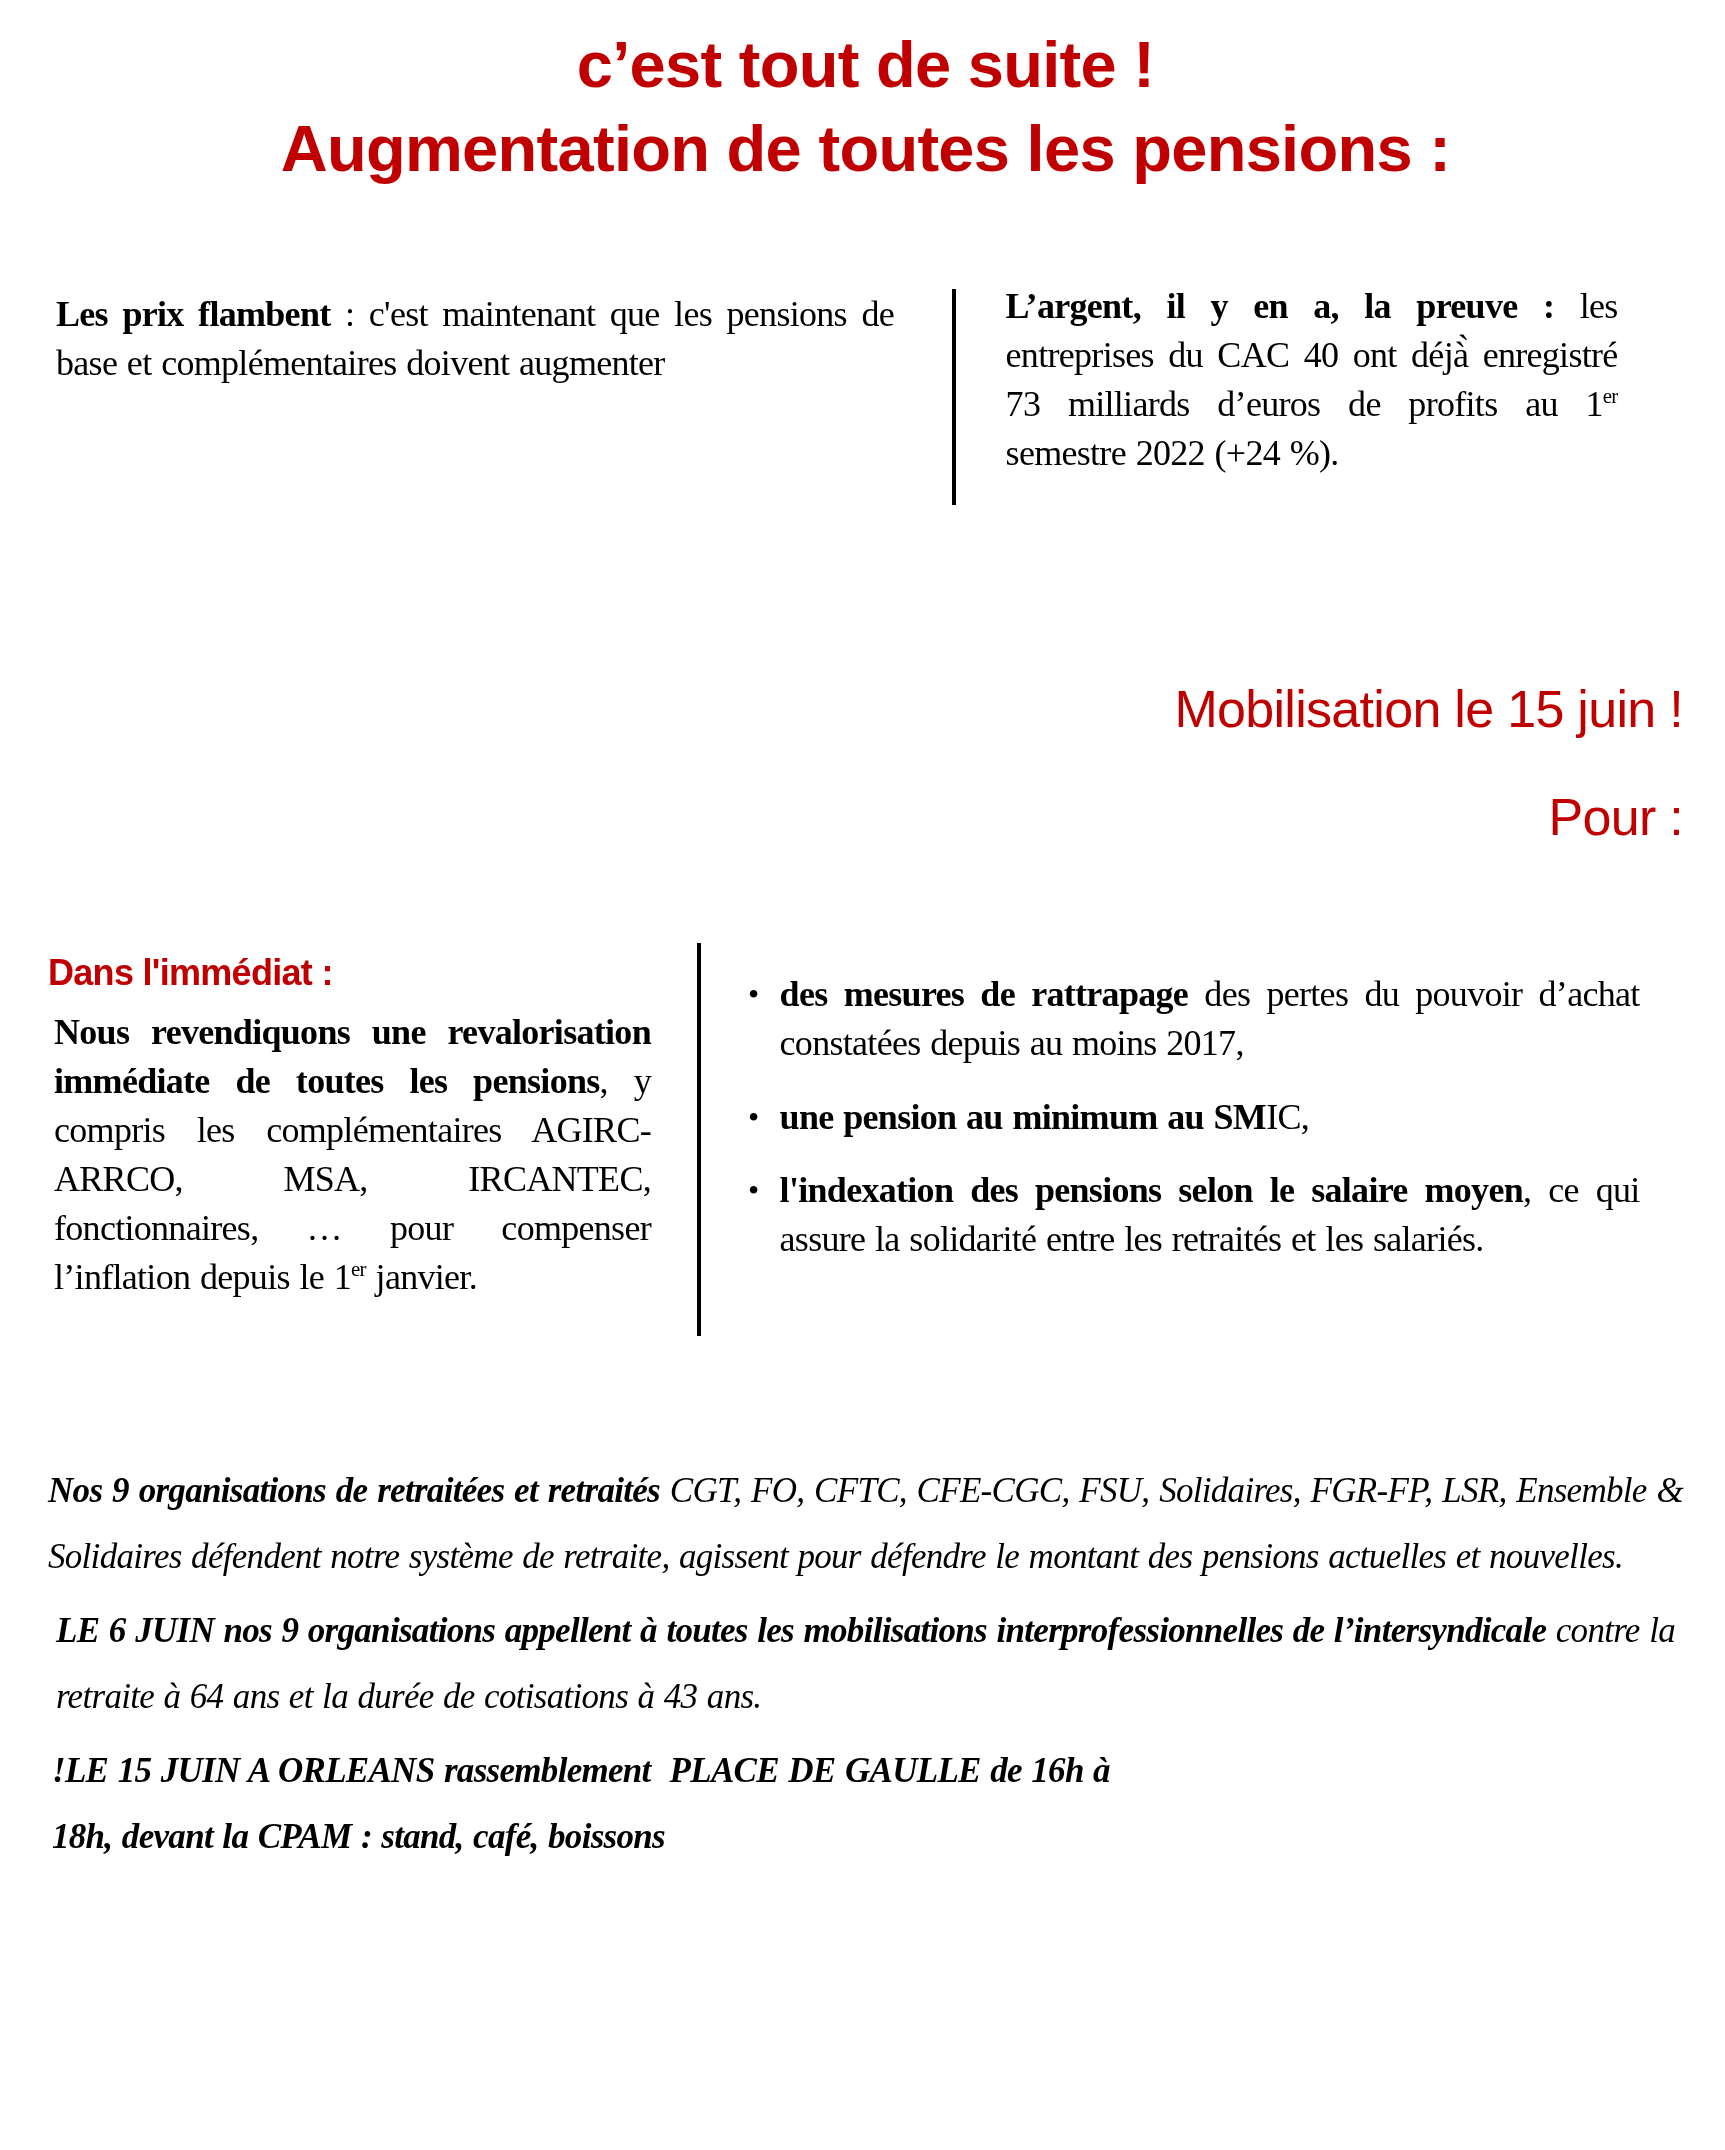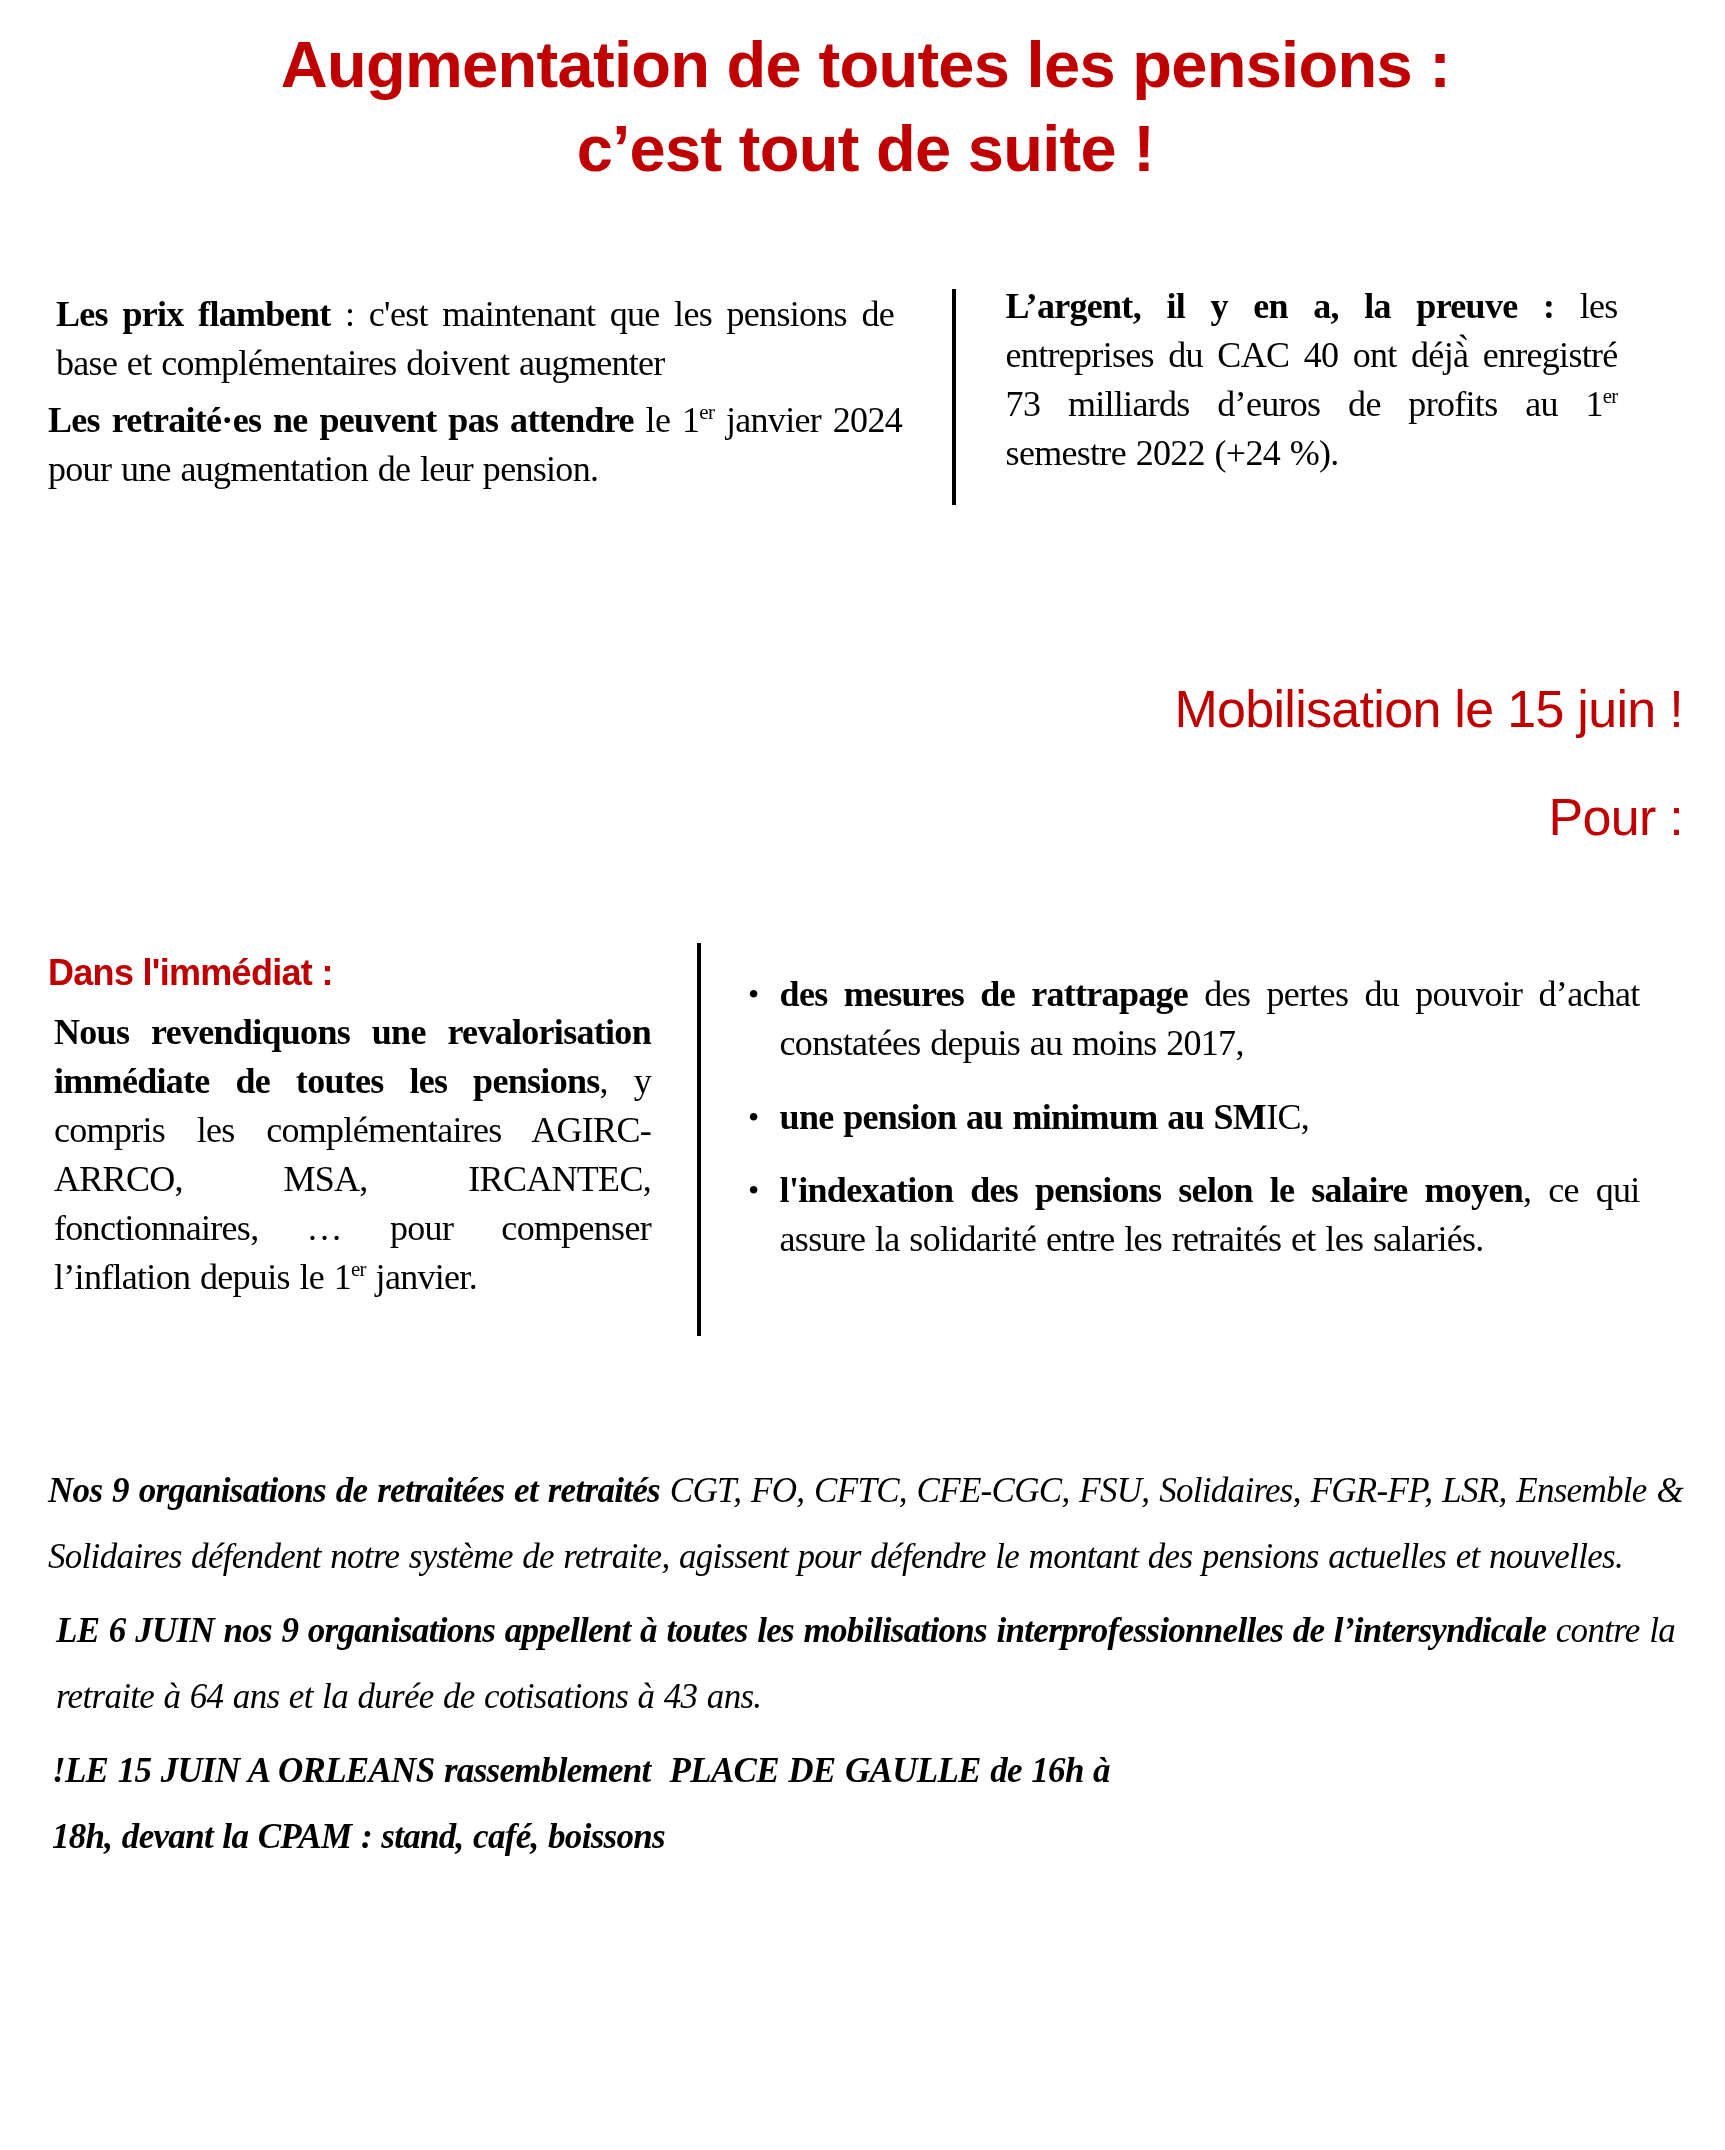--- a/index.html
+++ b/index.html
@@ -106,28 +106,27 @@
   }
   .footer .fp + .fp{margin-top:33px;}
   .fp3 .line{white-space:pre-wrap;}
 </style>
 </head>
 <body>
 
 <div class="page">
 
   <div class="main-title">
+    <div>c’est tout de suite !</div>
     <div>Augmentation de toutes les pensions :</div>
-    <div>c’est tout de suite !</div>
   </div>
 
   <div class="sect1">
     <div class="s1-left body-text jz">
       <p class="p1" style="margin:8px"><span class="b">Les prix flambent</span><span> : c'est maintenant que les pensions de base et complémentaires doivent augmenter</span></p>
-      <p class="p2" style="margin:0"><span class="b">Les retraité·es ne peuvent pas attendre</span><span> le 1</span><sup>er</sup><span> janvier 2024 pour une augmentation de leur pension.</span></p>
     </div>
     <div class="vdiv1"></div>
     <div class="s1-right body-text jz">
       <p style="margin:0"><span class="b">L’argent, il y en a, la preuve :</span><span> les entreprises du CAC 40 ont déjà̀ enregistré 73 milliards d’euros de profits au 1</span><sup>er</sup><span> semestre 2022 (+24 %).</span></p>
     </div>
   </div>
 
   <div class="mob-title">
     <div>Mobilisation le 15 juin !</div>
     <div>Pour :</div>

